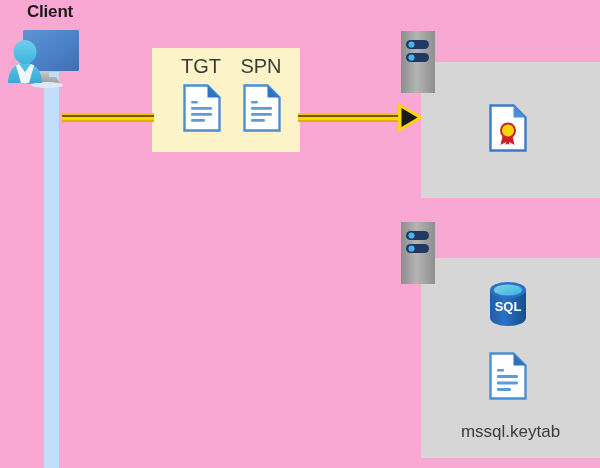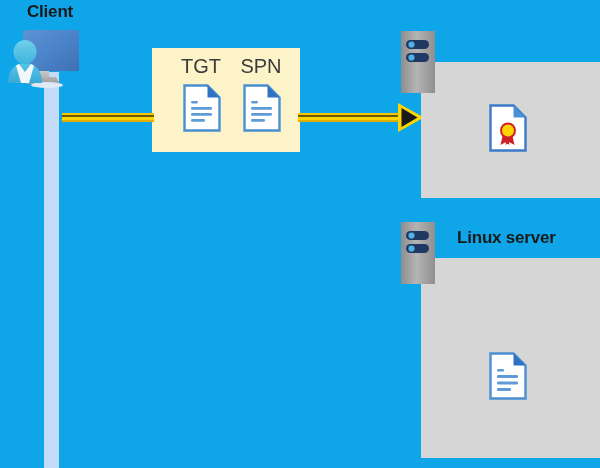--- a/index.html
+++ b/index.html
@@ -4,21 +4,21 @@
 <style>
   html, body {
     margin: 0;
     padding: 0;
     background: #ffffff;
   }
   #canvas {
     position: relative;
     width: 600px;
     height: 468px;
-    background: #0ea5e9;
+    background: #f9a8d4;
     font-family: "Liberation Sans", sans-serif;
     overflow: hidden;
   }
 
   
   .abs { position: absolute; }
   .nosel { user-select: none; }
 
   
   #client-lifeline {
@@ -281,30 +281,49 @@
         </linearGradient>
       </defs>
       <rect x="0" y="0" width="34" height="62" fill="url(#rackGradB)"></rect>
       <rect x="5" y="9" width="23" height="9" rx="4.5" fill="#1f3864"></rect>
       <circle cx="10.5" cy="13.5" r="3.1" fill="#4fb3e8"></circle>
       <rect x="5" y="22" width="23" height="9" rx="4.5" fill="#1f3864"></rect>
       <circle cx="10.5" cy="26.5" r="3.1" fill="#4fb3e8"></circle>
     </svg>
   </div>
 
-  <div class="abs title-bold nosel" id="linux-title">Linux server</div>
-
+
+  <div class="abs" id="sql-icon">
+    <svg width="42" height="46" viewBox="0 0 42 46" xmlns="http://www.w3.org/2000/svg">
+      <defs>
+        <linearGradient id="dbBody" x1="0" y1="0" x2="1" y2="0">
+          <stop offset="0%" stop-color="#1e5fa8"></stop>
+          <stop offset="40%" stop-color="#2b72c4"></stop>
+          <stop offset="100%" stop-color="#174d8c"></stop>
+        </linearGradient>
+        <linearGradient id="dbTop" x1="0" y1="0" x2="1" y2="1">
+          <stop offset="0%" stop-color="#7fd4ef"></stop>
+          <stop offset="100%" stop-color="#3ab0dd"></stop>
+        </linearGradient>
+      </defs>
+      <path d="M3 9 h36 v28 a18 8 0 0 1 -36 0 z" fill="url(#dbBody)"></path>
+      <ellipse cx="21" cy="9" rx="18" ry="8" fill="#2b72c4"></ellipse>
+      <ellipse cx="21" cy="9" rx="14" ry="5.6" fill="url(#dbTop)"></ellipse>
+      <text x="21" y="30" font-family="'Liberation Sans', sans-serif" font-size="13" font-weight="bold" fill="#ffffff" text-anchor="middle">SQL</text>
+    </svg>
+  </div>
 
   <div class="abs" id="keytab-icon">
     <svg width="38" height="48" viewBox="0 0 38 48" xmlns="http://www.w3.org/2000/svg">
       <path d="M1.5 1.5 h23 l12 12 v33 h-35 z" fill="#ffffff" stroke="#4a8fd4" stroke-width="2.4"></path>
       <path d="M24.5 1.5 l12 12 h-12 z" fill="#2f72c4"></path>
       <g fill="#5e9bd8">
         <rect x="8" y="23" width="21" height="3" rx="1.3"></rect>
         <rect x="8" y="29.5" width="21" height="3" rx="1.3"></rect>
         <rect x="8" y="36" width="14" height="3" rx="1.3"></rect>
         <rect x="8" y="17" width="7" height="2.6" rx="1.2"></rect>
       </g>
     </svg>
   </div>
 
+  <div class="abs nosel" id="keytab-label">mssql.keytab</div>
 
 </div>
 
 </body></html>

